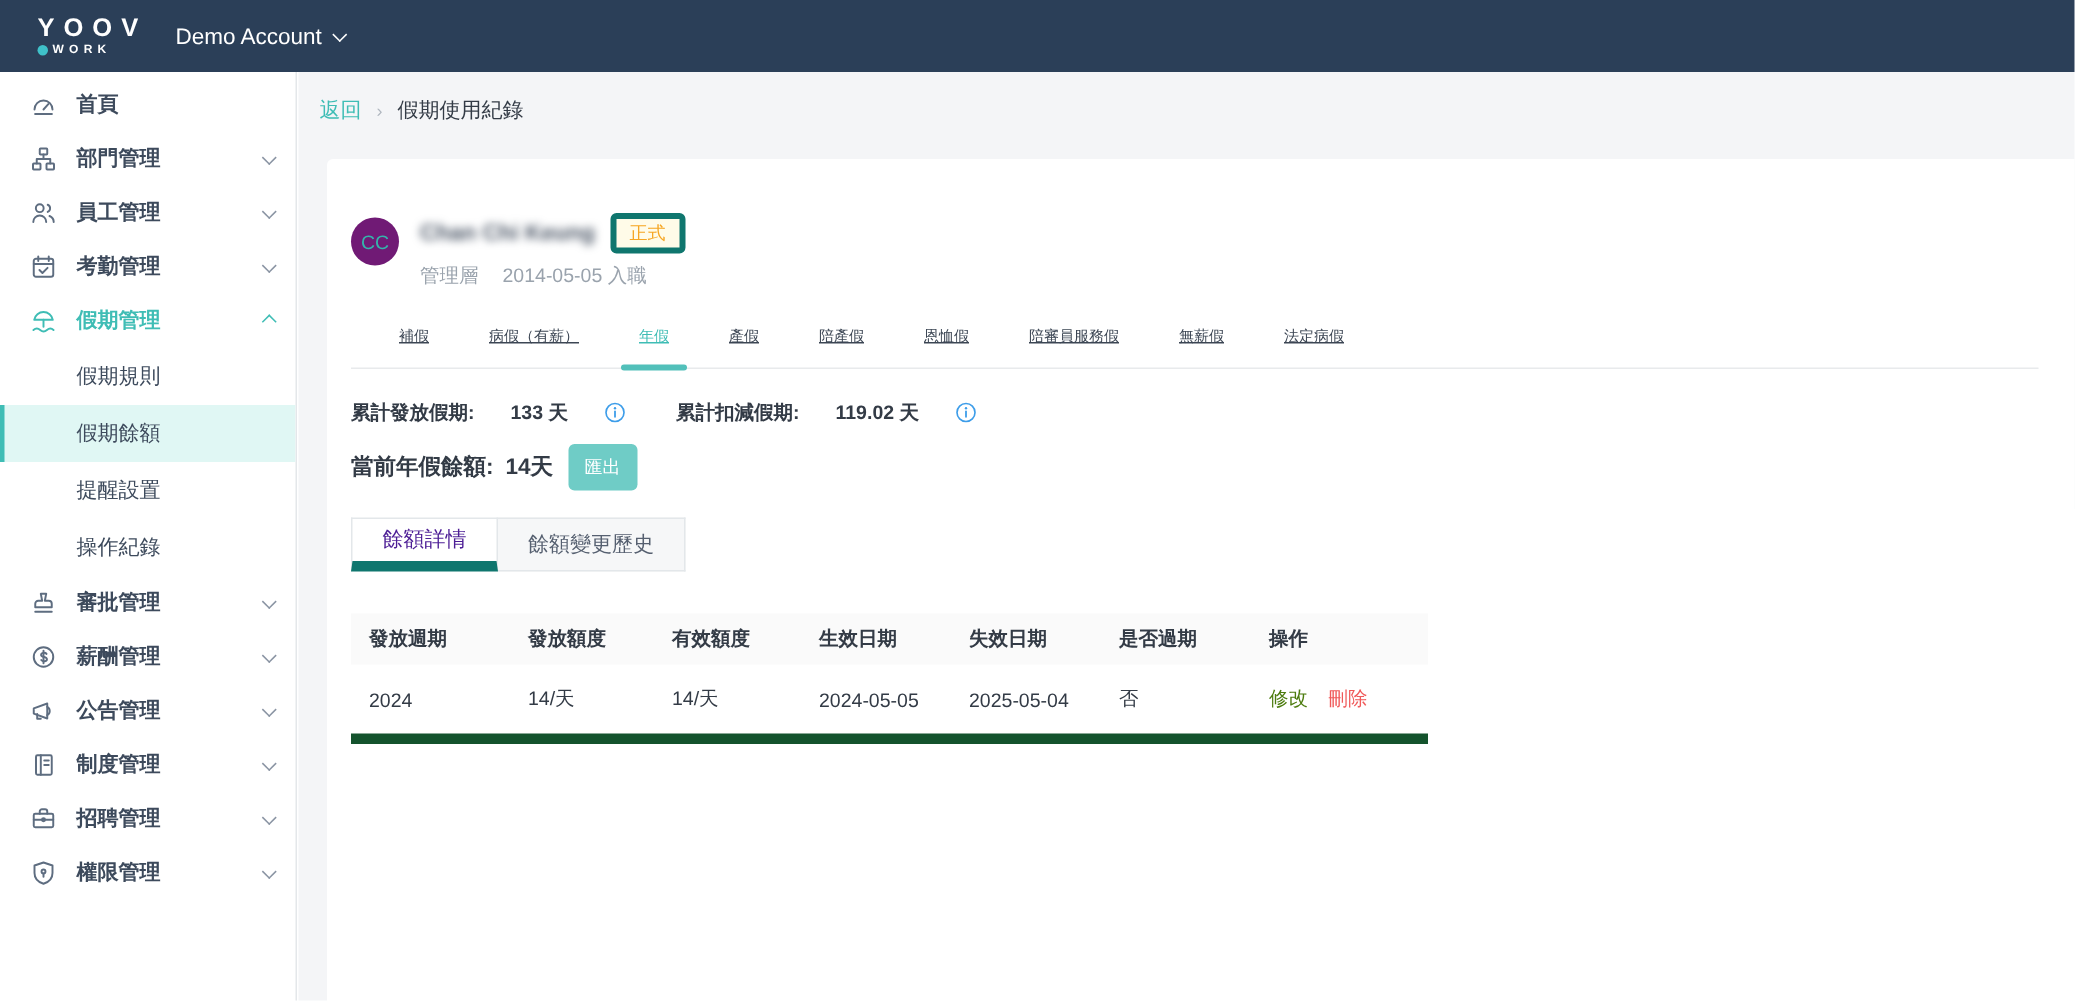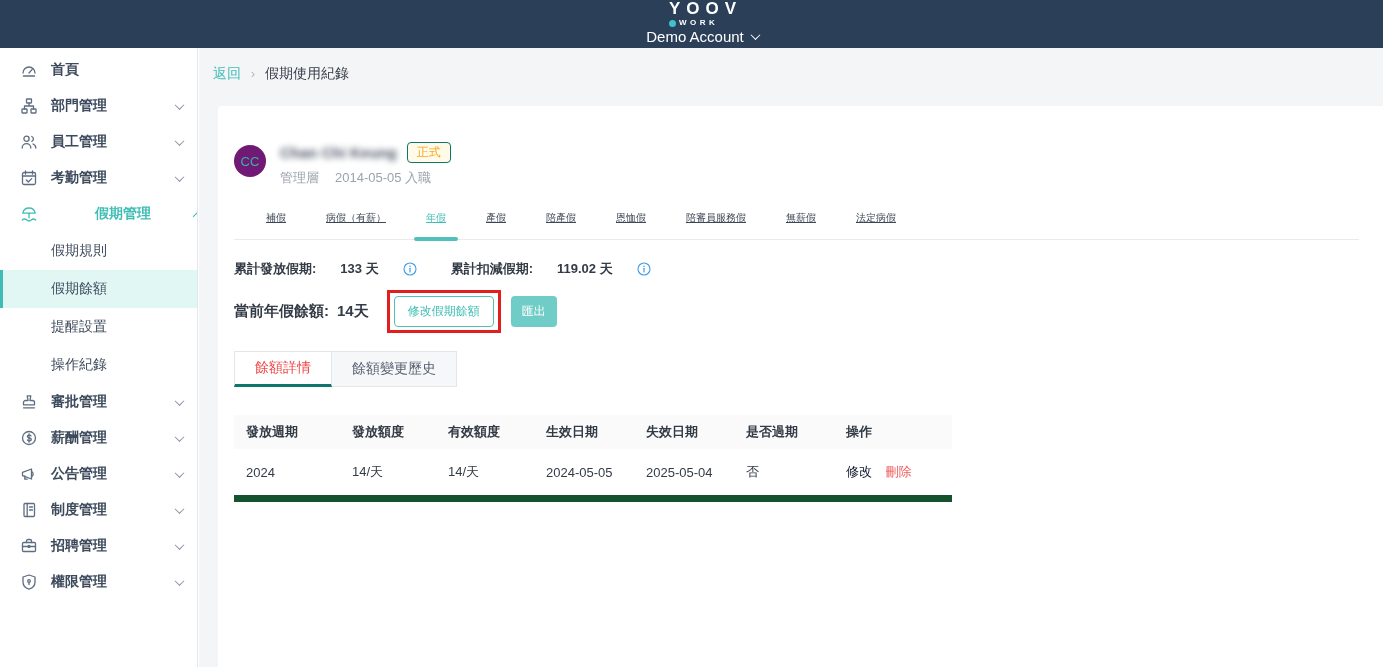--- a/index.html
+++ b/index.html
@@ -1,21 +1,21 @@
 <!DOCTYPE html>
 <html><head>
 <meta charset="utf-8">
 <style>
   * { margin:0; padding:0; box-sizing:border-box; }
   html,body { width:1383px; height:667px; overflow:hidden; background:#fff;
     font-family:"Liberation Sans","DejaVu Sans",sans-serif; }
 
   
   .topbar { position:absolute; top:0; left:0; width:1383px; height:48px;
-    background:#2b3f58; display:flex; align-items:center; z-index:30;flex-direction:column; }
+    background:#2b3f58; display:flex; align-items:center; z-index:30; }
   .logo { display:flex; flex-direction:column; justify-content:center;
     margin-left:25px; cursor:pointer; width:70px; }
   .logo-top { color:#fff; font-weight:bold; font-size:17px; letter-spacing:6px; line-height:18px; }
   .logo-bottom { color:#fff; font-size:8px; font-weight:bold; letter-spacing:3.5px;
     display:flex; align-items:center; gap:3px; line-height:10px; }
   .logo-dot { width:7px; height:7px; border-radius:50%; background:#3fc1c9; display:inline-block; }
   .account { margin-left:22px; color:#fff; font-size:15px; display:flex; align-items:center;
     gap:8px; cursor:pointer; }
   .chev { display:inline-block; width:7px; height:7px; border-right:1.6px solid #8a94a3;
     border-bottom:1.6px solid #8a94a3; }
@@ -24,21 +24,21 @@
   .chev-white { border-color:#fff; }
 
   
   .sidebar { position:absolute; top:48px; left:0; width:198px; height:619px;
     background:#fff; border-right:1px solid #e4e7ea; padding-top:4px; overflow:hidden; }
   .nav-item { height:36px; display:flex; align-items:center; padding:0 14px 0 20px;
     cursor:pointer; color:#3d4a5c; font-size:14px; }
   .nav-item .nav-icon { width:18px; height:18px; margin-right:13px; flex:none; display:flex; }
   .nav-item .nav-label { flex:1; white-space:nowrap; font-weight:600;font-family:Liberation Mono, monospace; }
   .nav-item svg { stroke:#5e6d80; fill:none; stroke-width:1.3; stroke-linecap:round; stroke-linejoin:round; }
-  .nav-item.active { color:#3fbdb5;gap:44px; }
+  .nav-item.active { color:#3fbdb5; }
   .nav-item.active svg { stroke:#3fbdb5; }
   .sub-item { height:38px; display:flex; align-items:center; padding-left:51px;
     font-size:14px; color:#3d4a5c; cursor:pointer; position:relative; }
   .sub-item.selected { background:#e0f7f4; }
   .sub-item.selected::before { content:""; position:absolute; left:0; top:0; bottom:0;
     width:3px; background:#3fbdb5; }
 
   
   .content { position:absolute; top:48px; left:199px; width:1184px; height:619px;
     background:#f4f5f7; }
@@ -50,21 +50,21 @@
 
   .card { margin:6px 0 0 19px; background:#fff; border-radius:4px 0 0 0;
     height:609px; padding:36px 24px 0 16px; }
 
   
   .emp { display:flex; align-items:flex-start; gap:14px; }
   .avatar { width:32px; height:32px; border-radius:50%; background:#701a75; color:#35b3ab;
     font-size:13px; display:flex; align-items:center; justify-content:center; margin-top:3px; }
   .emp-name-row { display:flex; align-items:center; gap:10px; }
   .emp-name { font-size:15px; font-weight:bold; color:#4a5565; filter:blur(3px); }
-  .badge { font-size:12px; color:#f6a623; background:#fffbe8; border:1px solid #0f766e;
+  .badge { font-size:12px; color:#f6a623; background:#fffbe8; border:4px solid #0f766e;
     border-radius:4px; padding:1px 9px; line-height:17px; }
   .emp-sub { margin-top:6px; font-size:13px; color:#9aa3ad; display:flex; gap:16px; }
 
   
   .tabs { display:flex; margin-top:24px; border-bottom:1px solid #e8eaec; padding-left:12px; }
   .tab { padding:0 20px 14px 20px; font-size:10px; color:#3c4654; cursor:pointer; position:relative;text-decoration:underline; }
   .tab.active { color:#3fbdb5; }
   .tab.active::after { content:""; position:absolute; left:50%; transform:translateX(-50%);
     bottom:-2px; width:44px; height:4px; border-radius:2px; background:#52c0ba; }
 
@@ -83,29 +83,29 @@
     border-radius:4px; padding:6px 13px; cursor:pointer;
     font-family:"Liberation Sans","DejaVu Sans",sans-serif; }
   .btn-solid { background:#6fccc6; border:none; color:#fff; font-size:12px; border-radius:4px;
     padding:7px 11px; margin-left:10px; cursor:pointer;
     font-family:"Liberation Sans","DejaVu Sans",sans-serif; }
 
   
   .subtabs { display:flex; margin-top:18px; align-items:flex-end; }
   .subtab { height:36px; padding:0 20px; display:flex; align-items:center; font-size:14px;
     cursor:pointer; border:1px solid #e3e7ea; background:#f6f7f8; color:#566070; }
-  .subtab.active { background:#fff; border-bottom:3px solid #0f766e; color:#ef4444; }
+  .subtab.active { background:#fff; border-bottom:7px solid #0f766e; color:#4c1d95; }
   .subtab + .subtab { border-left:none; }
 
   
   .table { margin-top:28px; width:718px; border-collapse:collapse; font-size:13px; }
   .table th { background:#fafafa; text-align:left; color:#333b46; font-weight:bold;
     padding:8px 12px; }
   .table td { padding:14px 12px; color:#333b46; border-bottom:7px solid #14532d; }
-  .link-edit { color:#0f172a; cursor:pointer; margin-right:10px;text-align:right; }
+  .link-edit { color:#4d7c0f; cursor:pointer; margin-right:10px;text-align:right; }
   .link-delete { color:#f05a5a; cursor:pointer; }
 </style>
 </head>
 <body>
 
 <header class="topbar">
   <div class="logo">
     <div class="logo-top">YOOV</div>
     <div class="logo-bottom">
       <span class="logo-dot"></span>
@@ -323,23 +323,20 @@
               <path d="M7 6.3v3.6" stroke="#3d9de9" stroke-width="1.2" stroke-linecap="round"></path>
               <circle cx="7" cy="4.2" r="0.8" fill="#3d9de9"></circle>
             </svg>
         </span>
       </div>
     </div>
 
     <div class="balance-row">
       <span class="balance-label">當前年假餘額:</span>
       <span class="balance-value">14天</span>
-      <span class="hl-box">
-        <button class="btn-outline">修改假期餘額</button>
-      </span>
       <button class="btn-solid">匯出</button>
     </div>
 
     <div class="subtabs">
       <div class="subtab active">餘額詳情</div>
       <div class="subtab">餘額變更歷史</div>
     </div>
 
     <table class="table">
       <thead>

